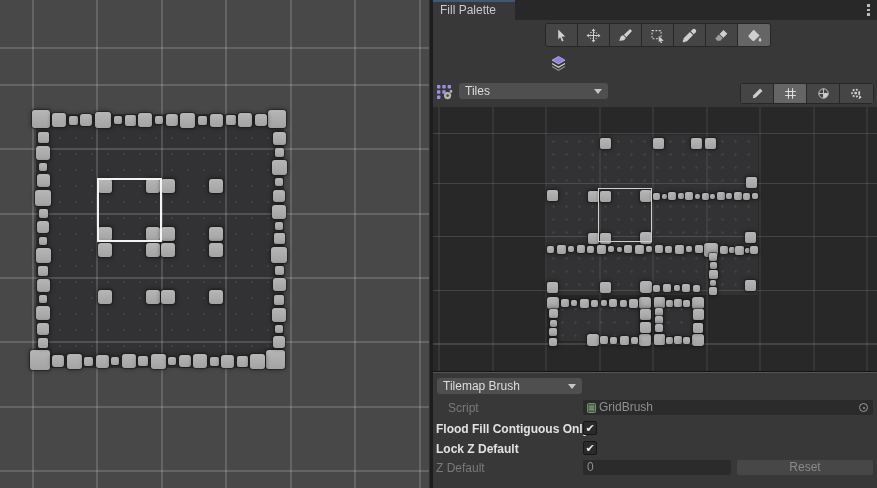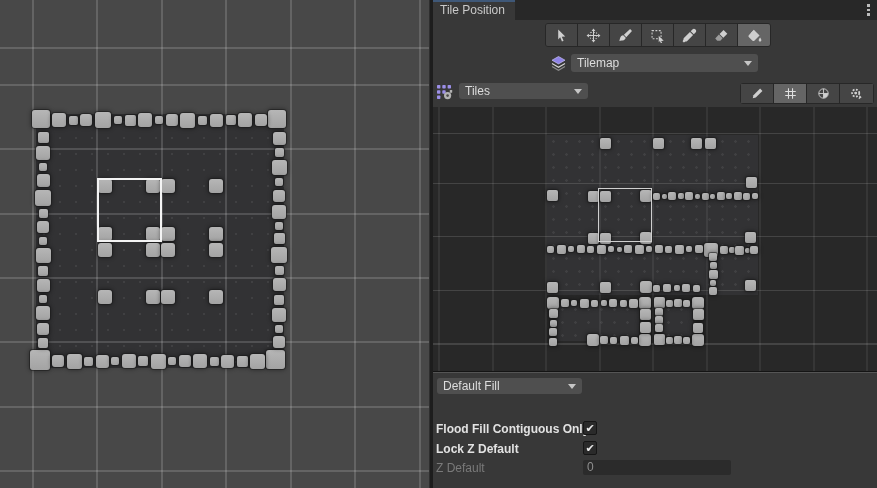--- a/index.html
+++ b/index.html
@@ -150,21 +150,21 @@
       <div class="tile" style="left: 272px; top: 307.714px; width: 14px; height: 14px; border-radius: 3px;"></div>
       <div class="tile" style="left: 275px; top: 324.857px; width: 8px; height: 8px; border-radius: 2px;"></div>
       <div class="tile" style="left: 273px; top: 336px; width: 12px; height: 12px; border-radius: 3px;"></div>
       <div class="sel" style="left: 97px; top: 177.5px; width: 64.5px; height: 64.5px; border-color: rgb(244, 244, 244);"></div>
     </div>
   <div class="divider"></div>
 
   <div class="panel">
 
     <div class="tabbar">
-      <div class="tab">Tile Position</div>
+      <div class="tab">Fill Palette</div>
       <div class="kebab">
           <i></i>
           <i></i>
           <i></i>
         </div>
     </div>
 
     <div class="toolrow" id="toolrow">
         <div class="toolbtn">
           <span style="display:flex">
@@ -223,38 +223,37 @@
             </svg>
           </span>
         </div>
       </div>
 
     <span class="icon16" id="tilemap-icon" style="left:117px;top:55px"><svg viewBox="0 0 17 17">
           <path fill="#8f83e8" stroke="#c5bff0" stroke-width="0.7" d="M8.5 1.5 L15 5.2 8.5 8.9 2 5.2 Z"></path>
           <path fill="none" stroke="#d6d6d6" stroke-width="1.1" d="M15 8.6 L8.5 12.3 2 8.6"></path>
           <path fill="none" stroke="#8d8d8d" stroke-width="1.1" d="M15 11.6 L8.5 15.3 2 11.6"></path>
         </svg></span>
-    <div class="dd" style="left:138px;top:54px;width:187px;height:18px;line-height:18px">Tilemap</div>
 
     <span class="icon16" id="palette-icon" style="left:3px;top:84px"><svg viewBox="0 0 17 17">
           <g fill="#9c8fe8">
             <rect x="1" y="1" width="3.4" height="3.4" rx="0.7"></rect>
             <rect x="6.3" y="1" width="3.4" height="3.4" rx="0.7"></rect>
             <rect x="11.6" y="1" width="3.4" height="3.4" rx="0.7"></rect>
             <rect x="1" y="6.3" width="3.4" height="3.4" rx="0.7"></rect>
             <rect x="6.3" y="6.3" width="3.4" height="3.4" rx="0.7"></rect>
             <rect x="1" y="11.6" width="3.4" height="3.4" rx="0.7"></rect>
           </g>
           <g fill="#b3b3b3">
             <circle cx="11.6" cy="11.6" r="3.6"></circle>
             <circle cx="11.6" cy="11.6" r="1.3" fill="#4a4a4a"></circle>
             <rect x="13.8" y="6" width="2.4" height="2.8" rx="0.6"></rect>
           </g>
         </svg></span>
-    <div class="dd" style="left:26px;top:83px;width:129px;height:16px;line-height:16px">Tiles</div>
+    <div class="dd" style="left:26px;top:83px;width:149px;height:16px;line-height:16px">Tiles</div>
     <div class="minibtns" id="minibtns">
         <div class="minibtn">
           <span style="display:flex">
             <svg viewBox="0 0 16 16" style="width: 13px; height: 13px;">
               <path fill="#cfcfcf" d="M11.2 1.9 l2.9 2.9 -8.2 8.2 -3.7 0.8 0.8-3.7 Z"></path>
             </svg>
           </span>
         </div>
         <div class="minibtn active">
           <span style="display:flex">
@@ -384,32 +383,46 @@
         <div class="tile" style="left: 222px; top: 217px; width: 8px; height: 8px; border-radius: 2px;"></div>
         <div class="tile" style="left: 259.5px; top: 202px; width: 11px; height: 11px; border-radius: 2px;"></div>
         <div class="tile" style="left: 260px; top: 216px; width: 10px; height: 10px; border-radius: 2px;"></div>
         <div class="tile" style="left: 233px; top: 229.5px; width: 7px; height: 7px; border-radius: 2px;"></div>
         <div class="tile" style="left: 241px; top: 229px; width: 8px; height: 8px; border-radius: 2px;"></div>
         <div class="tile" style="left: 250px; top: 229.5px; width: 7px; height: 7px; border-radius: 2px;"></div>
         <div class="sel thin" style="left: 165px; top: 81px; width: 54px; height: 54px; border-color: rgb(207, 207, 207);"></div>
       </div>
 
     <div class="inspector">
-      <div class="dd" style="left:4px;top:5px;width:145px;height:16px;line-height:16px">Default Fill</div>
-
+      <div class="dd" style="left:4px;top:5px;width:145px;height:16px;line-height:16px">Tilemap Brush</div>
+
+      <div class="irow" style="top:27px">
+        <span class="lbl dim" style="left:15px">Script</span>
+        <span class="field" style="width:290px;padding-left:16px">
+          <svg class="scripticon" viewBox="0 0 9 10">
+            <rect x="0.5" y="0.5" width="8" height="9" rx="1" fill="#4a5a4a" stroke="#7fa77f" stroke-width="0.8"></rect>
+            <path d="M2 3.2 H7 M2 5 H7 M2 6.8 H7" stroke="#9fc79f" stroke-width="0.7"></path>
+          </svg>
+          <span>GridBrush</span>
+          <span class="objpicker">
+              <i></i>
+            </span>
+        </span>
+      </div>
 
       <div class="irow" style="top:48px">
         <span class="lbl bold">Flood Fill Contiguous Only</span>
         <span class="checkbox">✔</span>
       </div>
 
       <div class="irow" style="top:68px">
         <span class="lbl bold">Lock Z Default</span>
         <span class="checkbox">✔</span>
       </div>
 
       <div class="irow" style="top:87px">
         <span class="lbl dim">Z Default</span>
         <span class="field" style="width:148px">0</span>
+        <span class="resetbtn">Reset</span>
       </div>
     </div>
   </div>
 </div>
 
 </body></html>

